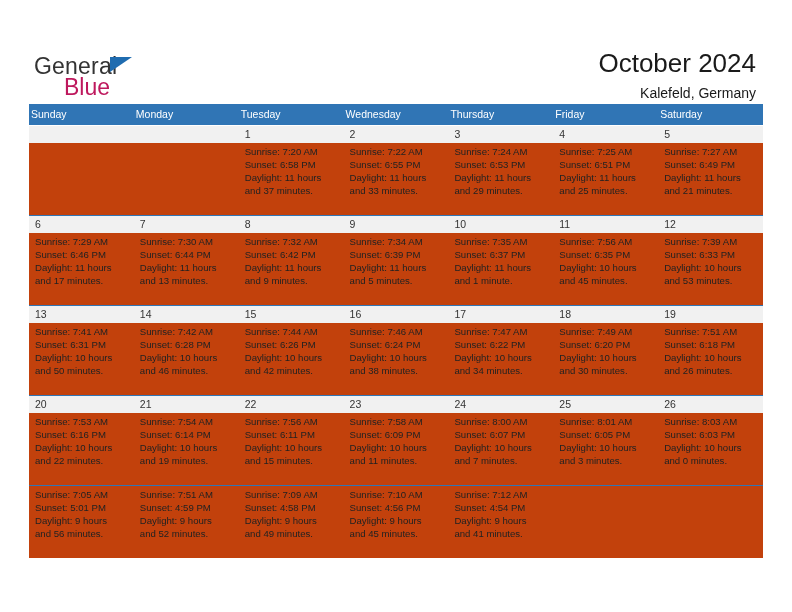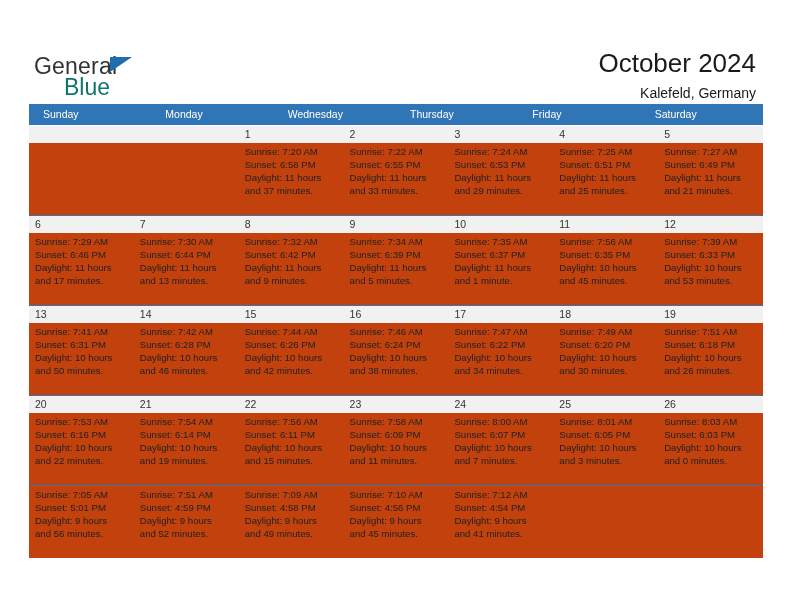--- a/index.html
+++ b/index.html
@@ -52,21 +52,21 @@
     width: 0;
     height: 0;
     border-left: 22px solid #1f6cb0;
     border-bottom: 15px solid transparent;
   }
   .logo-blue {
     position: absolute;
     left: 30px;
     top: 21px;
     font-size: 23px;
-    color: #0f766e;
+    color: #be185d;
     font-family: "Liberation Sans", sans-serif;
   }
   .title-block {
     position: absolute;
     right: 36px;
     top: 30px;
     text-align: right;
   }
   .cal-title {
     font-size: 26px;
@@ -92,21 +92,21 @@
   .dow-row {
     display: flex;
     background: #3075b5;
     height: 21px;
   }
   .dow-cell {
     flex: 1 1 0;
     color: #ffffff;
     font-size: 10.5px;
     line-height: 21px;
-    padding-left: 14px;
+    padding-left: 2px;
     box-sizing: border-box;
     overflow: hidden;
     white-space: nowrap;
   }
 
   .week {
     position: relative;
     border-top: 1px solid #ffffff;
   }
   .week:first-of-type {
@@ -161,20 +161,21 @@
     <div class="title-block">
       <div class="cal-title">October 2024</div>
       <div class="cal-subtitle">Kalefeld, Germany</div>
     </div>
   </div>
 
   <div class="calendar">
     <div class="dow-row">
       <div class="dow-cell">Sunday</div>
       <div class="dow-cell">Monday</div>
+      <div class="dow-cell">Tuesday</div>
       <div class="dow-cell">Wednesday</div>
       <div class="dow-cell">Thursday</div>
       <div class="dow-cell">Friday</div>
       <div class="dow-cell">Saturday</div>
     </div>
 
     <div class="week">
       <div class="week-numbers">
         <div class="num-cell"></div>
         <div class="num-cell"></div>

